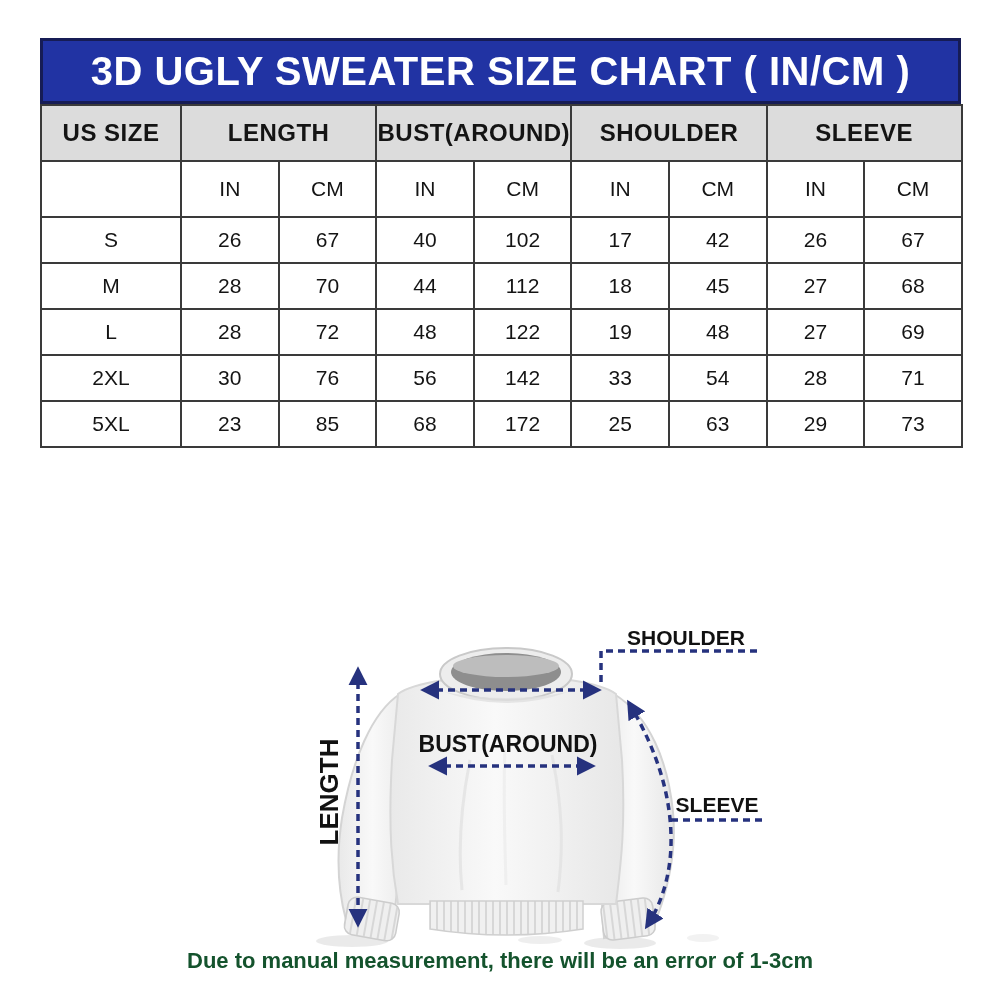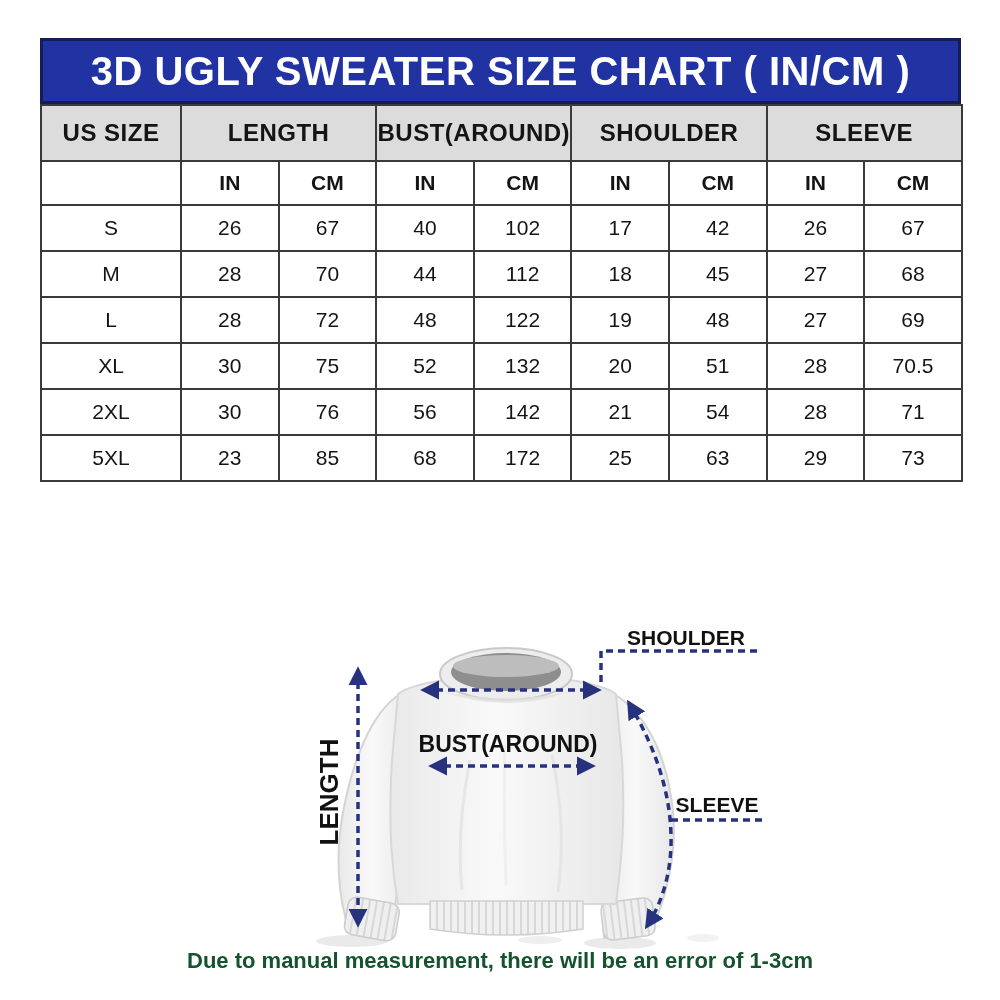--- a/index.html
+++ b/index.html
@@ -22,21 +22,21 @@
   
   .size-table {
     position:absolute; left:40px; top:104px; width:921px;
     border-collapse:collapse; table-layout:fixed;
   }
   .size-table th, .size-table td {
     border:2px solid #3a3a3a; text-align:center; vertical-align:middle;
     padding:0; color:#141414;
   }
   .group-head { background:#dcdcdc; height:56px; font-size:24px; font-weight:bold; letter-spacing:0.5px; }
-  .unit-head  { background:#ffffff; height:44px; font-size:21px; font-weight:bold; }
+  .unit-head  { background:#ffffff; height:56px; font-size:21px; font-weight:normal; }
   .blank-cell { background:#ffffff; }
   .data-row th { font-weight:normal; }
   .data-row th, .data-row td { background:#ffffff; height:46px; font-size:21px; font-weight:normal; }
   
   .diagram-svg { position:absolute; left:0; top:610px; width:1000px; height:340px; }
   .diag-label { font-family:"Liberation Sans", sans-serif; font-weight:bold; fill:#111111; }
   
   .footnote {
     position:absolute; left:0; top:948px; width:1000px; text-align:center;
     color:#14532d; font-weight:bold; font-size:22px;
@@ -111,37 +111,26 @@
         <td>28</td>
         <td>72</td>
         <td>48</td>
         <td>122</td>
         <td>19</td>
         <td>48</td>
         <td>27</td>
         <td>69</td>
       </tr>
       <tr class="data-row">
-        <th>XL</th>
-        <td>30</td>
-        <td>75</td>
-        <td>52</td>
-        <td>132</td>
-        <td>20</td>
-        <td>51</td>
-        <td>28</td>
-        <td>70.5</td>
-      </tr>
-      <tr class="data-row">
         <th>2XL</th>
         <td>30</td>
         <td>76</td>
         <td>56</td>
         <td>142</td>
-        <td>21</td>
+        <td>33</td>
         <td>54</td>
         <td>28</td>
         <td>71</td>
       </tr>
       <tr class="data-row">
         <th>5XL</th>
         <td>23</td>
         <td>85</td>
         <td>68</td>
         <td>172</td>

